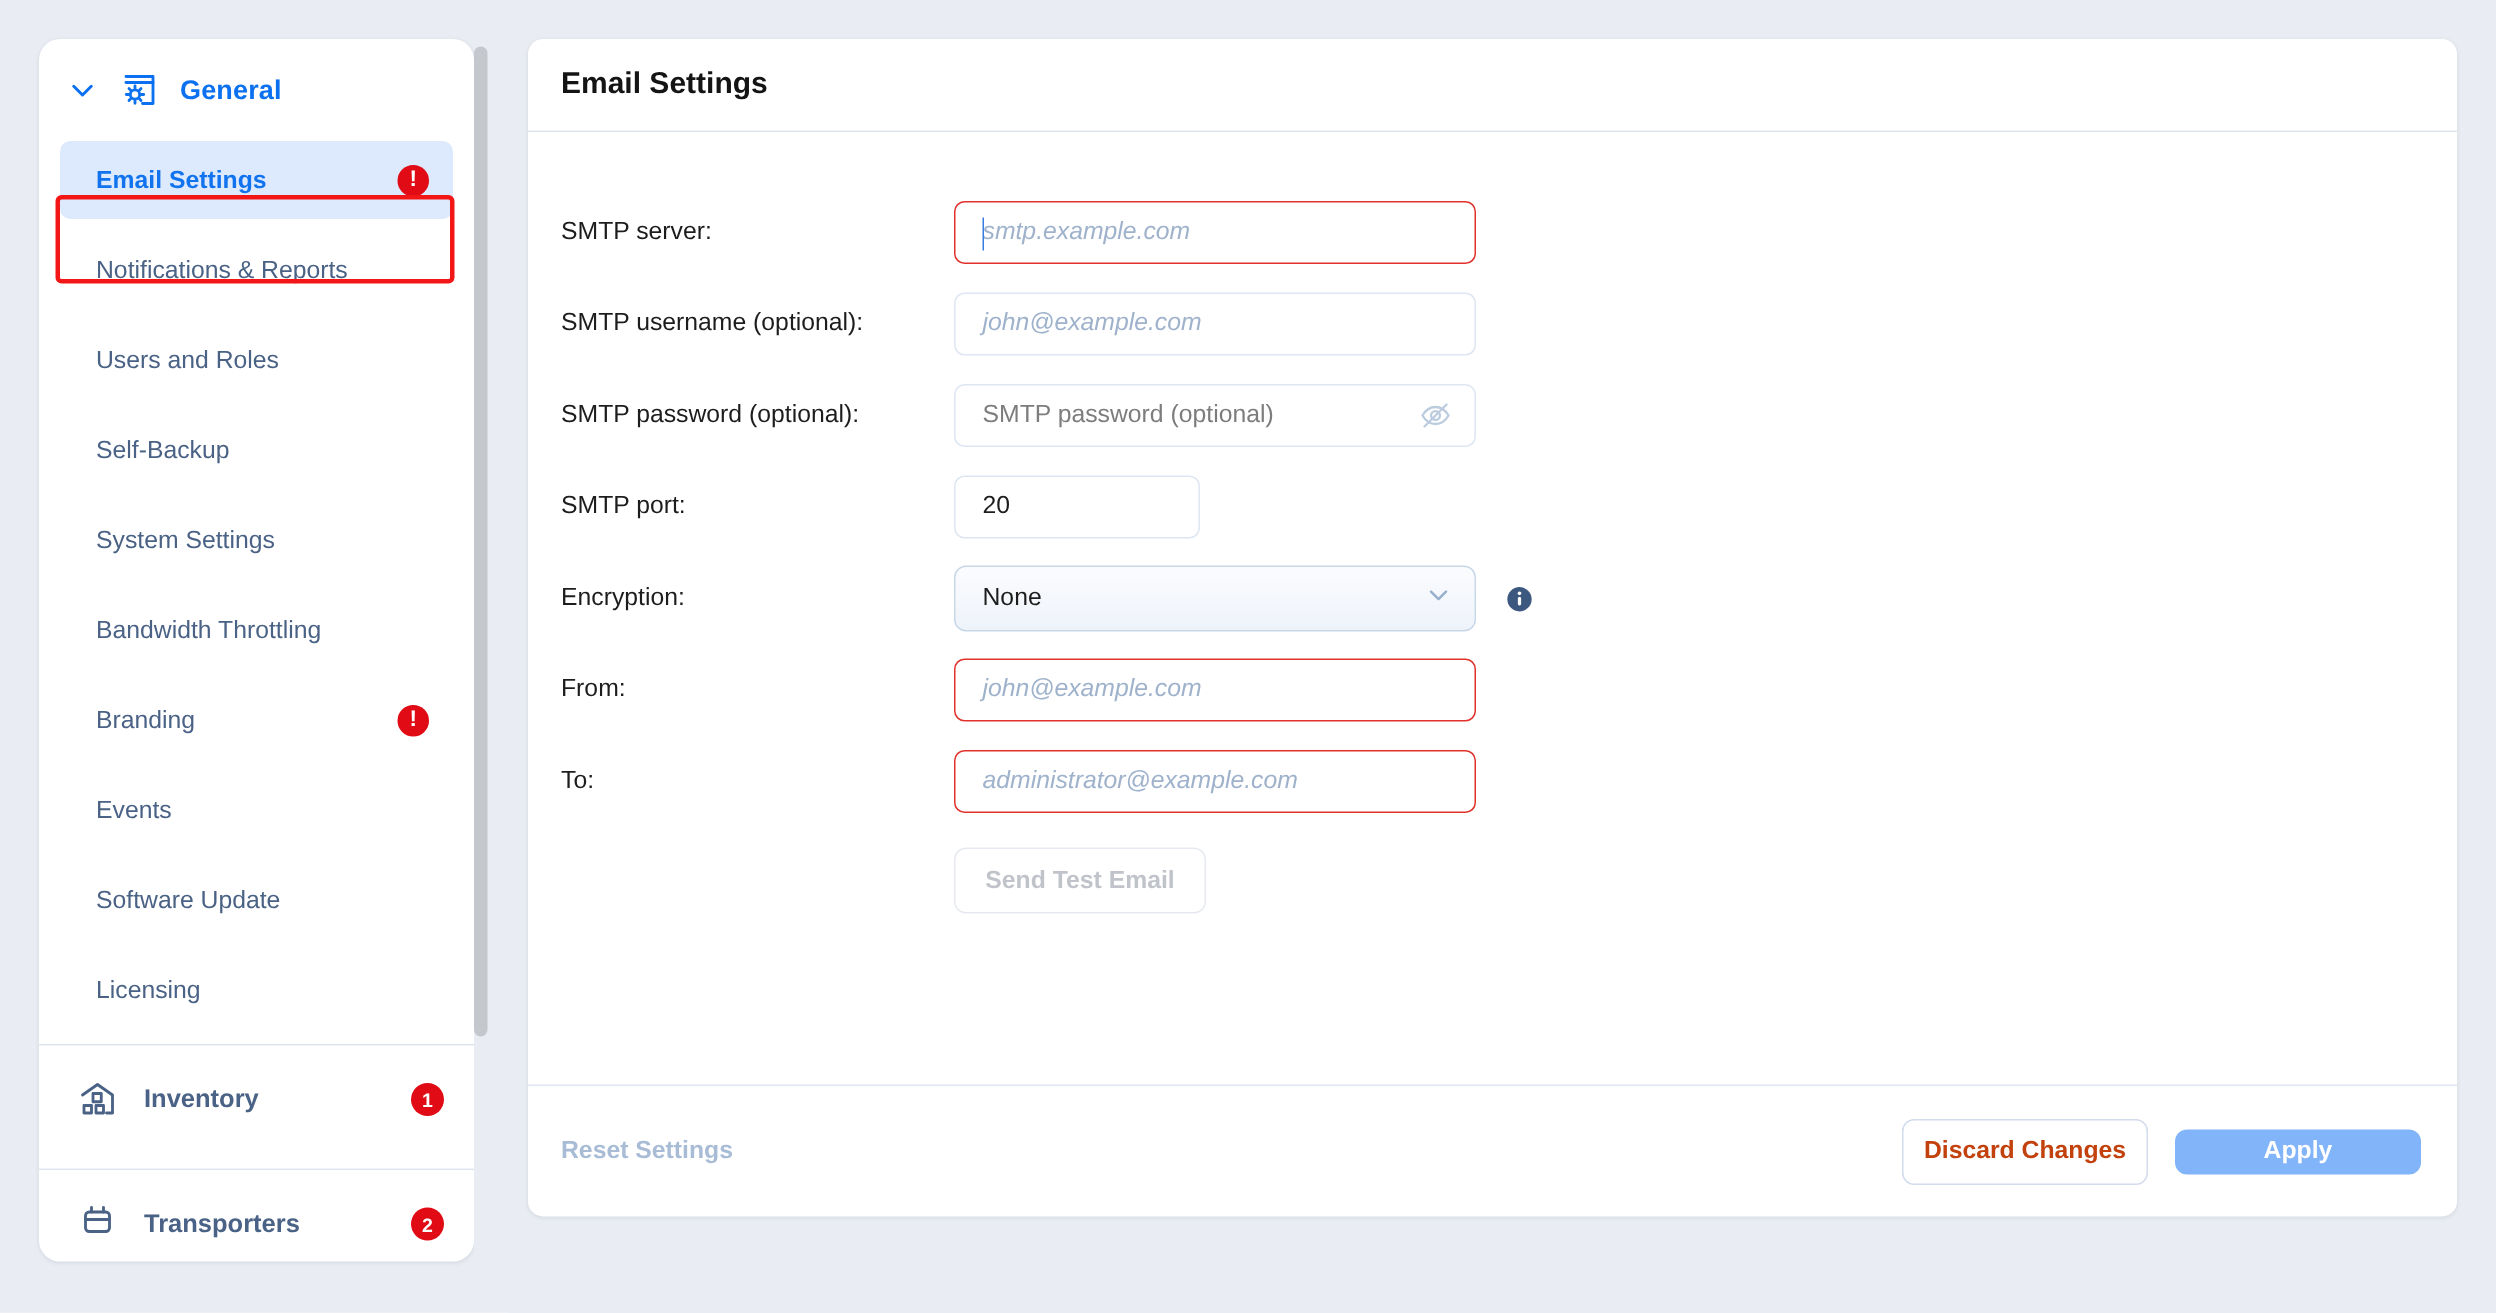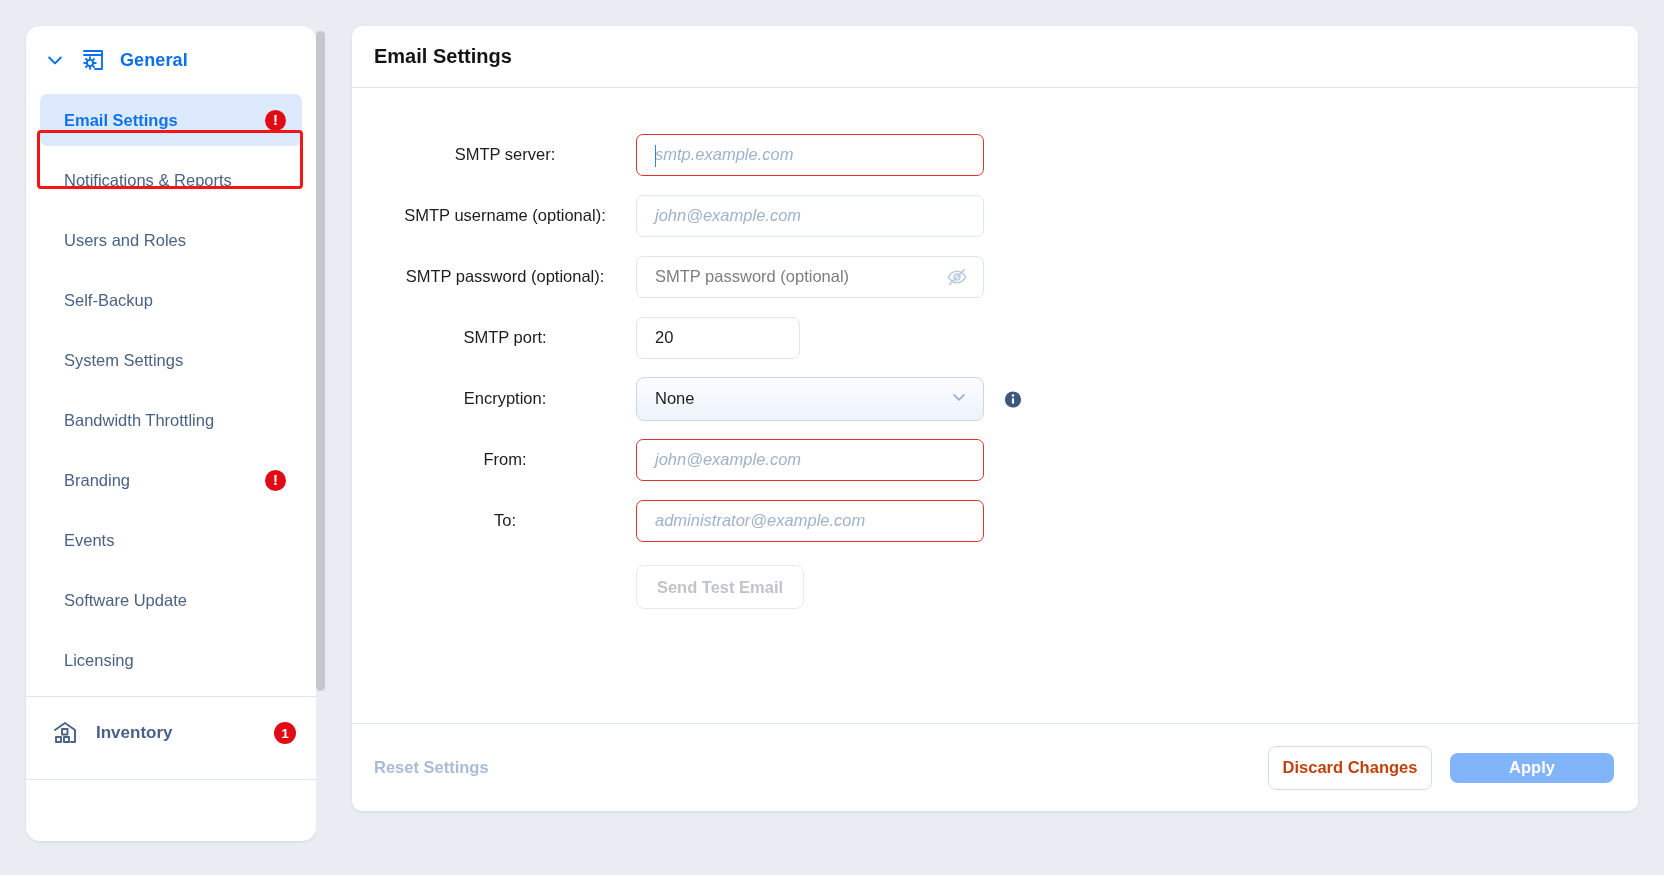--- a/index.html
+++ b/index.html
@@ -165,21 +165,20 @@
   .panel-body {
     flex: 1 1 auto;
     padding: 36px 0 0 0;
     position: relative;
   }
   .form-row {
     display: flex;
     align-items: center;
     height: 61px;
     padding-left: 22px;
-    text-align: center;
   }
   .form-label {
     width: 262px;
     flex: 0 0 262px;
     font-size: 16.5px;
     color: #1d1d1d;
   }
   .field {
     position: relative;
     height: 42px;
@@ -361,20 +360,30 @@
             <rect x="5" y="18" width="5" height="5"></rect>
             <rect x="13" y="18" width="5" height="5"></rect>
           </svg>
         </span>
         <span class="label">Inventory</span>
         <span class="badge-count">1</span>
       </div>
 
       <div class="sb-divider"></div>
 
+      <div class="section-item">
+        <span class="section-icon">
+          <svg width="28" height="28" viewBox="0 0 28 28" fill="none" stroke="#4a6285" stroke-width="1.9" stroke-linecap="round" stroke-linejoin="round">
+            <rect x="6" y="6" width="16" height="13" rx="2.5"></rect>
+            <path d="M10 6 V3 M18 6 V3 M6 11 H22"></path>
+          </svg>
+        </span>
+        <span class="label">Transporters</span>
+        <span class="badge-count">2</span>
+      </div>
 
       <div class="sel-box"></div>
     </div>
 
     <div class="sb-scroll-track"></div>
     <div class="sb-scroll-thumb"></div>
   </div>
 
   <div class="main-wrap">
     <div class="panel">

